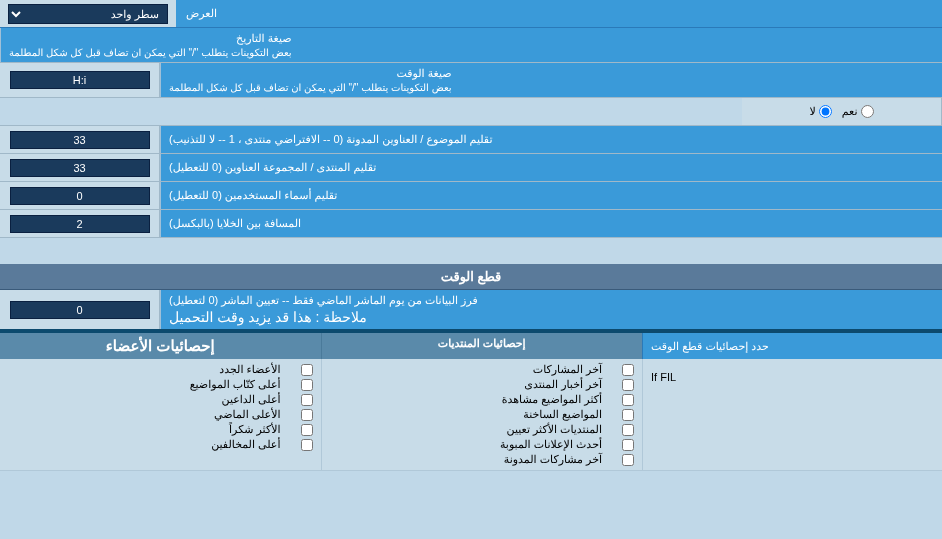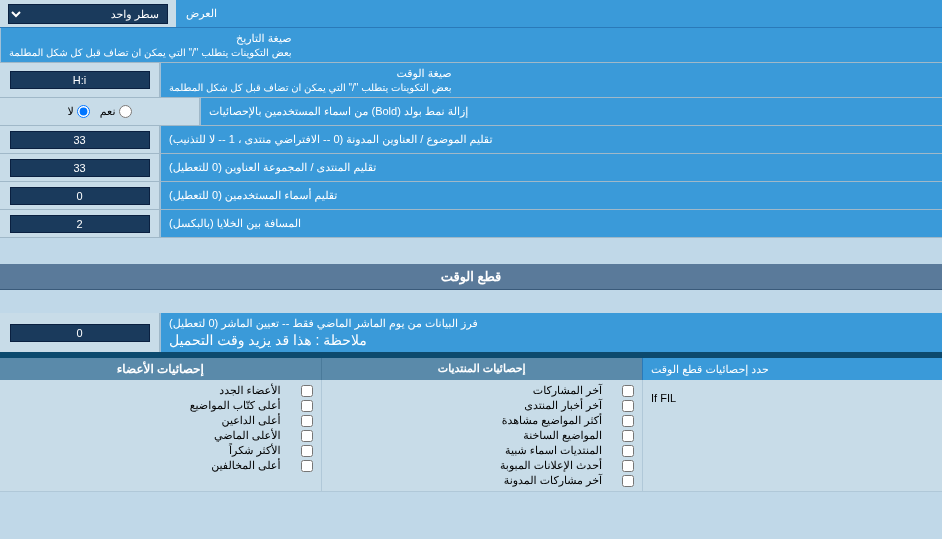--- a/index.html
+++ b/index.html
@@ -108,23 +108,22 @@
       font-size: 11px;
       display: flex;
       align-items: center;
       gap: 3px;
     }
 
     
     .time-cut-row {
       display: flex;
       width: 100%;
-      border-bottom: 6px solid #0c4a6e;
+      border-bottom: 4px solid #0c4a6e;
       min-height: 28px;
-      margin-top: 23px;
     }
 
     .time-cut-label {
       background: #3a9ad9;
       color: #fff;
       padding: 4px 8px;
       display: flex;
       flex-direction: column;
       align-items: flex-end;
       justify-content: center;
@@ -216,23 +215,20 @@
         <div>صيغة الوقت</div>
         <small>بعض التكوينات يتطلب "/" التي يمكن ان تضاف قبل كل شكل المطلمة</small>
       </div>
     </div>
     <div class="row-control">
       <input type="text" class="input-dark" value="H:i" style="">
     </div>
   </div>
 
   <div class="row">
-    <div class="row-label">
-      <span>إزالة نمط بولد (Bold) من اسماء المستخدمين بالإحصائيات</span>
-    </div>
     <div class="row-control wide">
       <div class="radio-group">
         <label class="radio-label">
           <input type="radio" name="bold" value="yes" style="">
           <span>نعم</span>
         </label>
         <label class="radio-label">
           <input type="radio" name="bold" value="no" checked="" style="">
           <span>لا</span>
         </label>
@@ -292,21 +288,21 @@
 
   <div class="stats-bottom-section">
 
     <div style="display:flex; width:100%;">
       <div style="background:#3a9ad9; color:#fff; padding:4px 8px; font-size:11px; text-align:right; width:300px; display:flex; align-items:center; justify-content:flex-end; border-left:1px solid #2a7ab9;">
         <span>حدد إحصائيات قطع الوقت</span>
       </div>
       <div style="background:#5a8aaa; color:#fff; padding:4px 8px; font-size:11px; font-weight:bold; text-align:center; flex:1; border-left:1px solid #4a7a9a;">
         <span>إحصائيات المنتديات</span>
       </div>
-      <div style="background:#5a8aaa; color:#fff; padding:4px 8px; font-size:12px; font-weight:bold; text-align:center; flex:1;">
+      <div style="background:#5a8aaa; color:#fff; padding:4px 8px; font-size:15px; font-weight:bold; text-align:center; flex:1;">
         <span>إحصائيات الأعضاء</span>
       </div>
     </div>
 
     <div style="display:flex; width:100%;">
 
       <div style="width:300px; background:#c8dce8; padding:12px 8px; border-left:1px solid #b0c8d8; border-bottom:1px solid #b0c8d8; font-size:11px; display:flex; align-items:flex-start; justify-content:flex-end; direction:rtl;">
         <span>If FIL</span>
       </div>
 
@@ -322,21 +318,21 @@
         <div class="checkbox-item">
           <input type="checkbox" style="">
           <span>أكثر المواضيع مشاهدة</span>
         </div>
         <div class="checkbox-item">
           <input type="checkbox" style="">
           <span>المواضيع الساخنة</span>
         </div>
         <div class="checkbox-item">
           <input type="checkbox" style="">
-          <span>المنتديات اسماء شبية</span>
+          <span>المنتديات الأكثر تعيين</span>
         </div>
         <div class="checkbox-item">
           <input type="checkbox" style="">
           <span>أحدث الإعلانات المبوبة</span>
         </div>
         <div class="checkbox-item">
           <input type="checkbox" style="">
           <span>آخر مشاركات المدونة</span>
         </div>
       </div>

